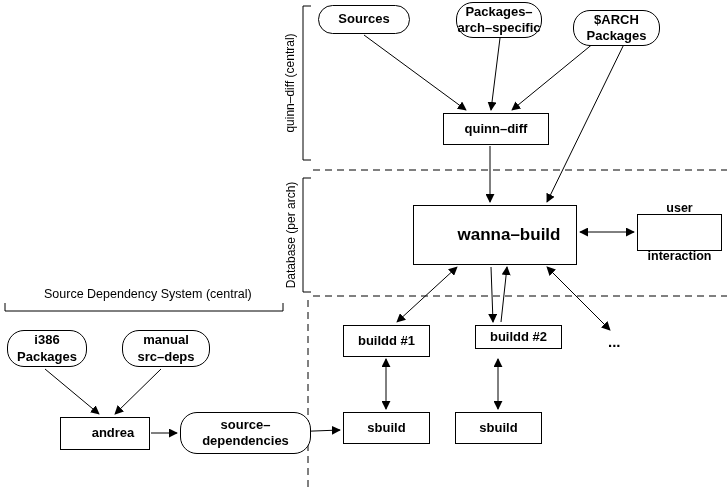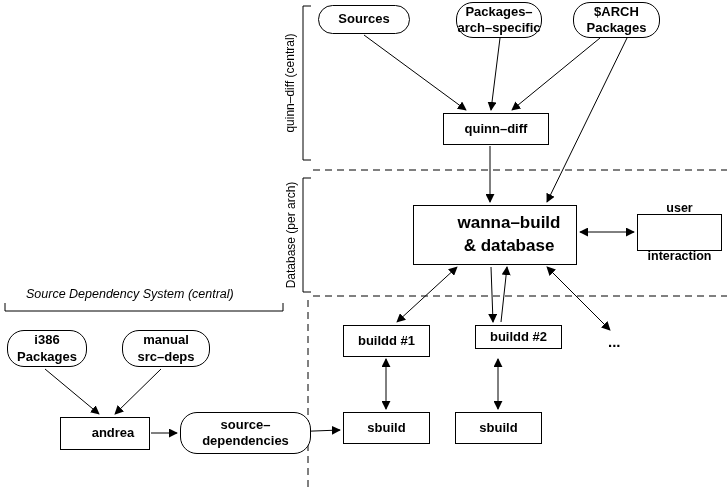--- a/index.html
+++ b/index.html
@@ -77,43 +77,42 @@
     <line class="line-el" x1="498" y1="359" x2="498" y2="409" marker-start="url(#ah)" marker-end="url(#ah)"></line>
     <line class="line-el" x1="45" y1="369" x2="99" y2="414" marker-end="url(#ah)"></line>
     <line class="line-el" x1="161" y1="369" x2="115" y2="414" marker-end="url(#ah)"></line>
     <line class="line-el" x1="151" y1="433" x2="177" y2="433" marker-end="url(#ah)"></line>
     <line class="line-el" x1="288" y1="432" x2="340" y2="430" marker-end="url(#ah)"></line>
   </svg>
 
   <div class="vlabel" style="left:290px;top:83px;">quinn–diff (central)</div>
   <div class="vlabel" style="left:291px;top:235px;">Database (per arch)</div>
 
-  <div class="hlabel" style="left:26px;top:287px;font-style:italic;">Source Dependency System (central)</div>
+  <div class="hlabel" style="left:44px;top:287px;">Source Dependency System (central)</div>
 
   <div class="box rounded" style="left:318px;top:5px;width:92px;height:29px;">
     <span>Sources</span>
   </div>
 
   <div class="box rounded" style="left:456px;top:2px;width:86px;height:36px;">
     <span>Packages–</span>
     <span>arch–specific</span>
   </div>
 
-  <div class="box rounded" style="left:573px;top:2px;width:87px;height:36px;">
+  <div class="box rounded" style="left:573px;top:10px;width:87px;height:36px;">
     <span>$ARCH</span>
     <span>Packages</span>
   </div>
 
   <div class="box" style="left:443px;top:113px;width:106px;height:32px;">
     <span>quinn–diff</span>
   </div>
 
   <div class="box big" style="left:413px;top:205px;width:164px;height:60px;padding-left:28px;">
     <span>wanna–build</span>
-    <span>&amp; database</span>
   </div>
 
   <div class="box small" style="left:637px;top:214px;width:85px;height:37px;gap:32px;">
     <span>user</span>
     <span>interaction</span>
   </div>
 
   <div class="box" style="left:343px;top:325px;width:87px;height:32px;">
     <span>buildd #1</span>
   </div>

